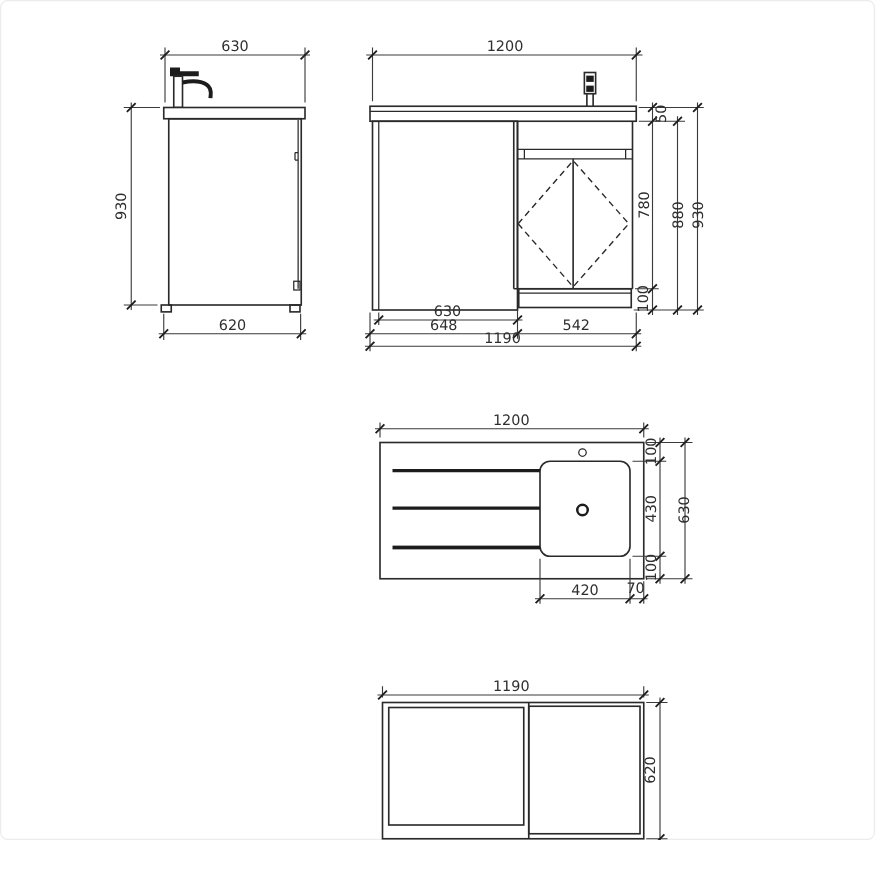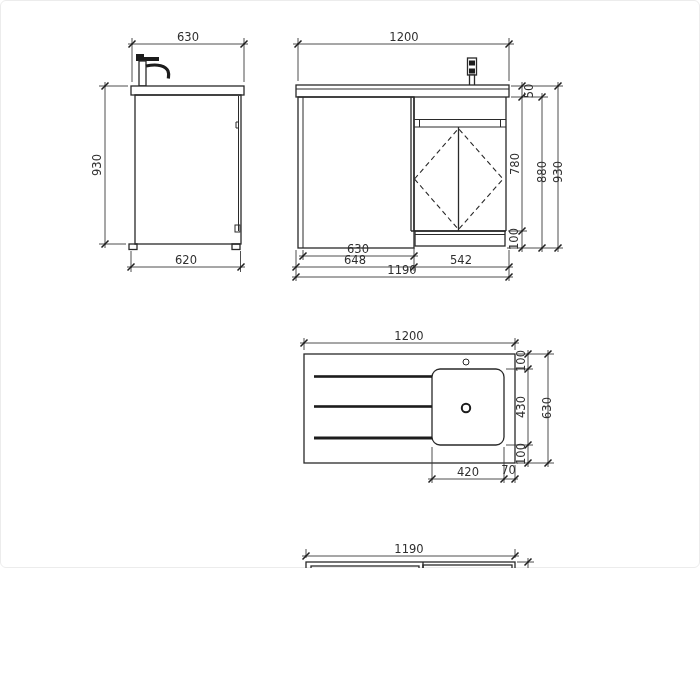--- a/index.html
+++ b/index.html
@@ -1,17 +1,17 @@
 <!DOCTYPE html>
 <html><head>
 <meta charset="utf-8">
 <style>
   html,body { margin:0; padding:0; background:#ffffff; }
   .page {
-    position:relative; width:700px; height:568px; background:#ffffff;
+    position:relative; width:700px; height:672px; background:#ffffff;
     box-sizing:border-box; border:1px solid #ececec; border-radius:6px;
     font-family:"DejaVu Sans", sans-serif;
   }
   svg text {
     font-family:"DejaVu Sans", sans-serif;
     font-size:11.5px; fill:#2f2f2f;
   }
   .ol   { fill:none; stroke:#2a2a2a; stroke-width:1.3; }
   .olw  { fill:#ffffff; stroke:#2a2a2a; stroke-width:1.3; }
   .thin { fill:none; stroke:#2a2a2a; stroke-width:1; }

